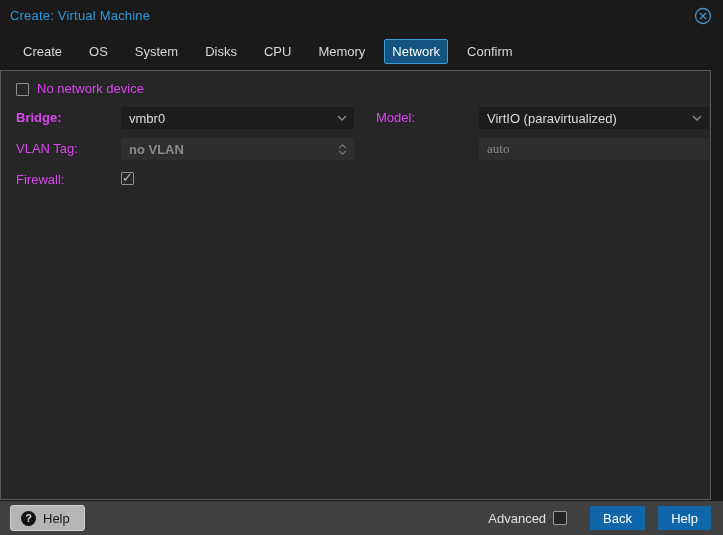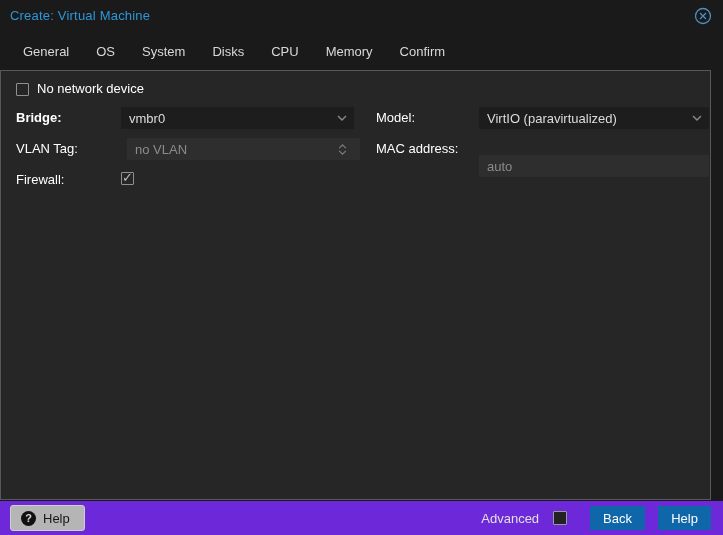--- a/index.html
+++ b/index.html
@@ -35,21 +35,21 @@
   }
   .tab.active {
     background:#135480; border-color:#3d9cd6; color:#ffffff;
   }
 
   
   .panel {
     position:absolute; left:0; top:70px; width:711px; height:430px;
     background:#262626; border:1px solid #585858;
   }
-  .flabel { position:absolute; line-height:22px; color:#ffffff; }
+  .flabel { position:absolute; line-height:22px; color:#d946ef; }
 
   .checkbox {
     width:13px; height:13px; border:1px solid #909090; background:transparent;
     position:absolute; border-radius:1px; cursor:pointer;
   }
   .checkbox.checked::after {
     content:"\2713"; position:absolute; left:0px; top:-3px;
     font-size:13px; color:#bdbdbd;
   }
 
@@ -64,39 +64,39 @@
 
   .field-icon {
     position:absolute; width:16px; height:22px;
     display:flex; flex-direction:column; align-items:center; justify-content:center;
     pointer-events:none;
   }
 
   
   .footer {
     position:absolute; left:0; top:501px; width:723px; height:34px;
-    background:#6d28d9;
+    background:#404040;
   }
   .help-btn {
     position:absolute; left:10px; top:4px; height:26px; padding:0 14px 0 10px;
     background:#b5b5b5; border:1px solid #cfcfcf; border-radius:3px;
     display:flex; align-items:center; gap:7px;
     color:#161616; cursor:pointer; font-size:13px;
   }
   .help-glyph {
     width:15px; height:15px; border-radius:50%; background:#111111;
     color:#d9d9d9; font-size:11px; font-weight:bold;
     display:flex; align-items:center; justify-content:center;
   }
   .help-glyph::after { content:"?"; }
   .footer-right {
     position:absolute; right:12px; top:0; height:34px;
     display:flex; align-items:center;
   }
-  .advanced-label { color:#e0e0e0; margin-right:14px; }
+  .advanced-label { color:#e0e0e0; margin-right:7px; }
   .advanced-cb {
     width:14px; height:14px; border:1px solid #9a9a9a; background:#232323;
     border-radius:1px; cursor:pointer; margin-right:10px;
   }
   .btn {
     min-width:53px; height:24px; margin-left:13px; padding:0 12px;
     background:#0f67a9; border:1px solid #0f67a9; border-radius:0;
     color:#ffffff; font-size:13px; font-family:"Liberation Sans", sans-serif;
     cursor:pointer;
   }
@@ -110,26 +110,27 @@
     <span class="title">Create: Virtual Machine</span>
     <span class="close-btn">
       <svg width="18" height="18" viewBox="0 0 18 18">
         <circle cx="9" cy="9" r="7.5" fill="none" stroke="#4a8fc4" stroke-width="1.3"></circle>
         <path d="M6 6 L12 12 M12 6 L6 12" stroke="#4a8fc4" stroke-width="1.3"></path>
       </svg>
     </span>
   </div>
 
   <div class="tabbar">
-    <div class="tab">General</div>
+    <div class="tab">Create</div>
     <div class="tab">OS</div>
     <div class="tab">System</div>
     <div class="tab">Disks</div>
     <div class="tab">CPU</div>
     <div class="tab">Memory</div>
+    <div class="tab active">Network</div>
     <div class="tab">Confirm</div>
   </div>
 
   <div class="panel">
 
     <span class="checkbox" style="left:15px; top:12px;"></span>
     <span class="flabel" style="left:36px; top:7px;">No network device</span>
 
     <span class="flabel" style="left:15px; top:36px;font-weight:bold;">Bridge:</span>
     <input class="field combo" style="left: 120px; top: 36px; width: 233px;" readonly="" value="vmbr0">
@@ -141,32 +142,31 @@
 
     <span class="flabel" style="left:375px; top:36px;">Model:</span>
     <input class="field combo" style="left: 478px; top: 36px; width: 230px;" readonly="" value="VirtIO (paravirtualized)">
     <span class="field-icon" style="left:688px; top:36px;">
       <svg width="10" height="6" viewBox="0 0 10 6">
           <path d="M1 1 L5 5 L9 1" fill="none" stroke="#8a8a8a" stroke-width="1.4"></path>
         </svg>
     </span>
 
     <span class="flabel" style="left:15px; top:67px;">VLAN Tag:</span>
-    <input class="field txt" style="left: 126px; top: 67px; width: 233px;" placeholder="no VLAN">
+    <input class="field txt" style="left: 120px; top: 67px; width: 233px; font-weight: bold;" placeholder="no VLAN">
     <span class="field-icon" style="left:333px; top:67px;">
       <svg width="9" height="5" viewBox="0 0 10 6" style="margin-bottom:1px;">
           <path d="M1 5 L5 1 L9 5" fill="none" stroke="#7d7d7d" stroke-width="1.4"></path>
         </svg>
       <svg width="9" height="5" viewBox="0 0 10 6">
           <path d="M1 1 L5 5 L9 1" fill="none" stroke="#7d7d7d" stroke-width="1.4"></path>
         </svg>
     </span>
 
-    <span class="flabel" style="left:375px; top:67px;">MAC address:</span>
-    <input class="field txt" style="left: 478px; top: 84px; width: 230px;" placeholder="auto">
+    <input class="field txt" style="left: 478px; top: 67px; width: 230px; font-family: Liberation Serif, serif;" placeholder="auto">
 
     <span class="flabel" style="left:15px; top:98px;">Firewall:</span>
     <span class="checkbox checked" style="left:120px; top:101px;"></span>
 
   </div>
 
   <div class="footer">
     <button class="help-btn">
       <span class="help-glyph"></span>
       <span>Help</span>

